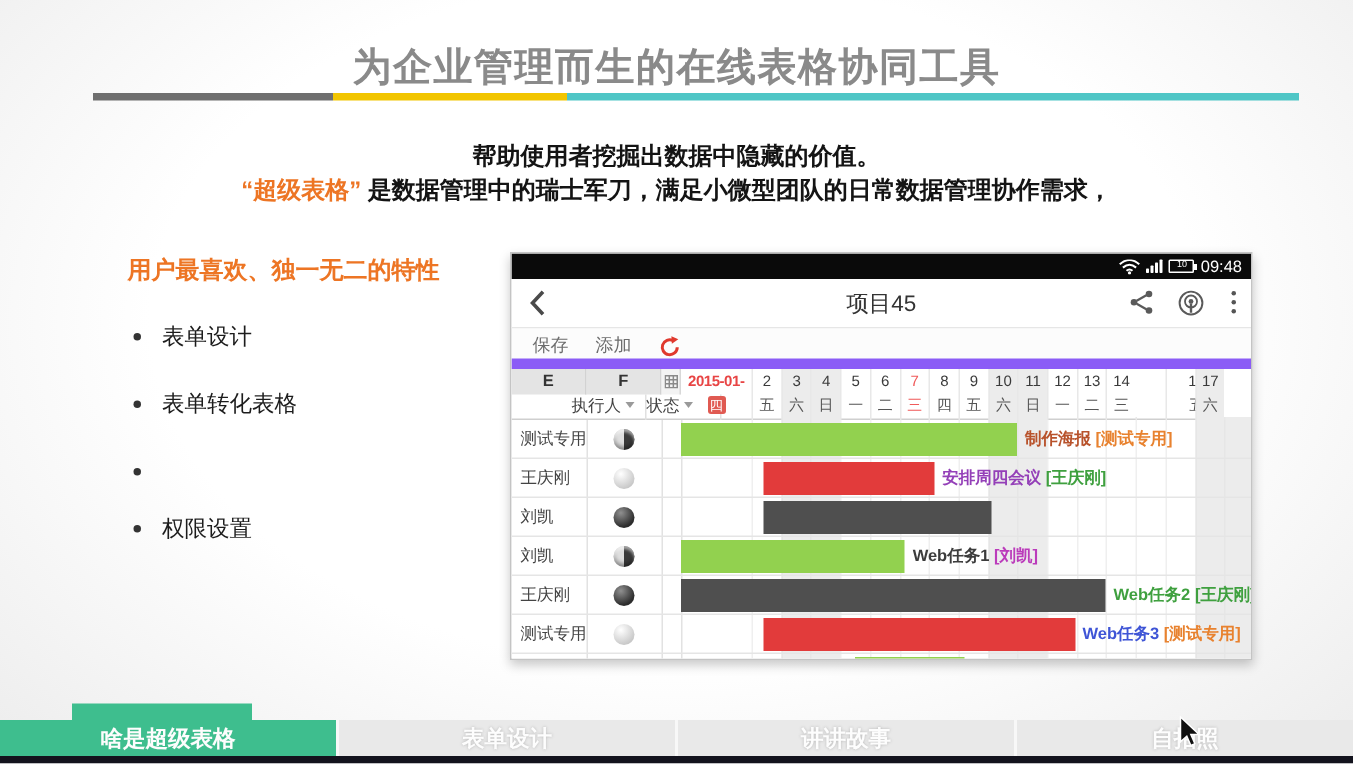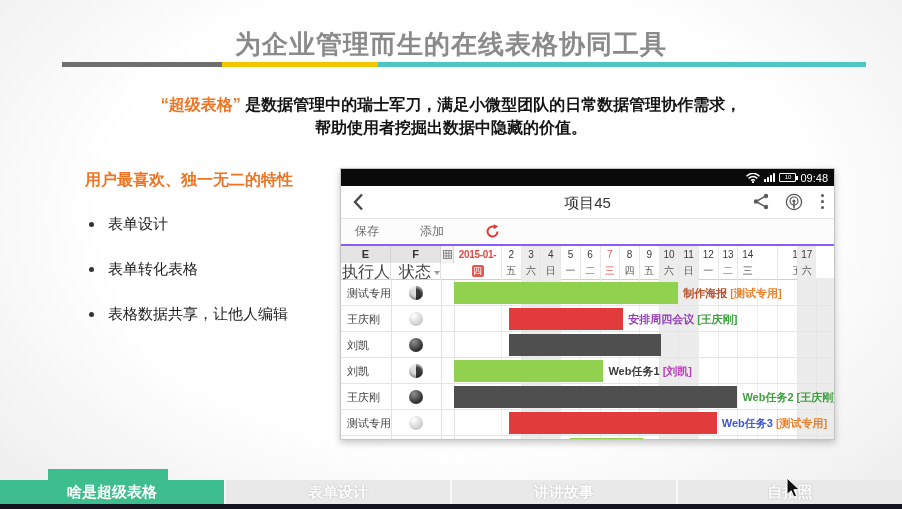--- a/index.html
+++ b/index.html
@@ -44,28 +44,28 @@
   .navbar { position:absolute; left:0; top:17px; width:100%; height:33px; background:#fff;
             border-bottom:1px solid #e6e6e6; }
   .nav-title { position:absolute; left:0; top:0; width:100%; height:33px; line-height:33px;
                text-align:center; font-size:15px; color:#333; }
   .nav-left { position:absolute; left:12px; top:7px; }
   .nav-right { position:absolute; right:8px; top:6px; display:flex; gap:16px; align-items:center; }
   .vdots { display:flex; flex-direction:column; gap:3px; padding:2px; }
   .vdots i { width:3px; height:3px; border-radius:50%; background:#555; }
 
   .toolbar { position:absolute; left:0; top:50px; width:100%; height:27px; background:#fcfcfc;
-             border-bottom:2px solid #8b5cf6; display:flex; align-items:center; gap:41px;
+             border-bottom:7px solid #8b5cf6; display:flex; align-items:flex-end; gap:18px;
              padding-left:14px; font-size:12px; color:#6d6d6d; }
   .tool-btn { cursor:default; }
 
   .thead { position:absolute; left:0; top:77px; width:100%; height:34px;
            border-bottom:1px solid #cfcfcf; background:#fff; }
   .hcell { position:absolute; text-align:center; font-size:11px; color:#333; }
-  .hsub  { position:absolute; text-align:right; font-size:16px; color:#444; }
+  .hsub  { position:absolute; text-align:left; font-size:11px; color:#444;margin-left:40px; }
   .caret { display:inline-block; width:0; height:0; border-left:3px solid transparent;
            border-right:3px solid transparent; border-top:4px solid #9a9a9a;
            margin-left:3px; vertical-align:2px; }
 
   .day-col { position:absolute; top:0; height:34px; }
   .day-col .num { height:17px; line-height:17px; text-align:center; font-size:10px; color:#3a3a3a; }
   .day-col .dow { height:17px; line-height:16px; text-align:center; font-size:10px; color:#555; }
   .day-col.weekend { background:#ececec; }
   .day-col.today .num, .day-col.today .dow { color:#f05a5a; }
   .date-wide .num { font-size:10px; font-weight:bold; color:var(--date-red,#e84545); letter-spacing:-0.3px; }
@@ -108,38 +108,41 @@
 <div id="stage">
 
   <div class="title">为企业管理而生的在线表格协同工具</div>
   <div class="underline">
     <span id="u0" style="width: 160px; background: rgb(111, 111, 111);"></span>
     <span id="u1" style="width: 156px; background: rgb(242, 197, 0);"></span>
     <span id="u2" style="width: 488px; background: rgb(79, 198, 198);"></span>
   </div>
 
   <div class="intro">
+    <div>帮助使用者挖掘出数据中隐藏的价值。</div>
     <div><span class="brand">“超级表格”</span><span> 是数据管理中的瑞士军刀，满足小微型团队的日常数据管理协作需求，</span></div>
-    <div>帮助使用者挖掘出数据中隐藏的价值。</div>
   </div>
 
   <div class="features">
     <h3>用户最喜欢、独一无二的特性</h3>
     <div id="feature-list">
         <div class="feat-item">
           <span class="dot"></span>
           <span>表单设计</span>
         </div>
         <div class="feat-item">
           <span class="dot"></span>
           <span>表单转化表格</span>
         </div>
         <div class="feat-item">
           <span class="dot"></span>
-          <span>表格数据共享，让他人编辑</span>
+        </div>
+        <div class="feat-item">
+          <span class="dot"></span>
+          <span>权限设置</span>
         </div>
       </div>
   </div>
 
   <div class="phone">
 
     <div class="statusbar">
       <svg width="14" height="10" viewBox="0 0 14 10">
         <path d="M0.5 3.2 Q7 -2.6 13.5 3.2" fill="none" stroke="#fff" stroke-width="1.4"></path>
         <path d="M2.6 5.4 Q7 1.6 11.4 5.4" fill="none" stroke="#fff" stroke-width="1.4"></path>

